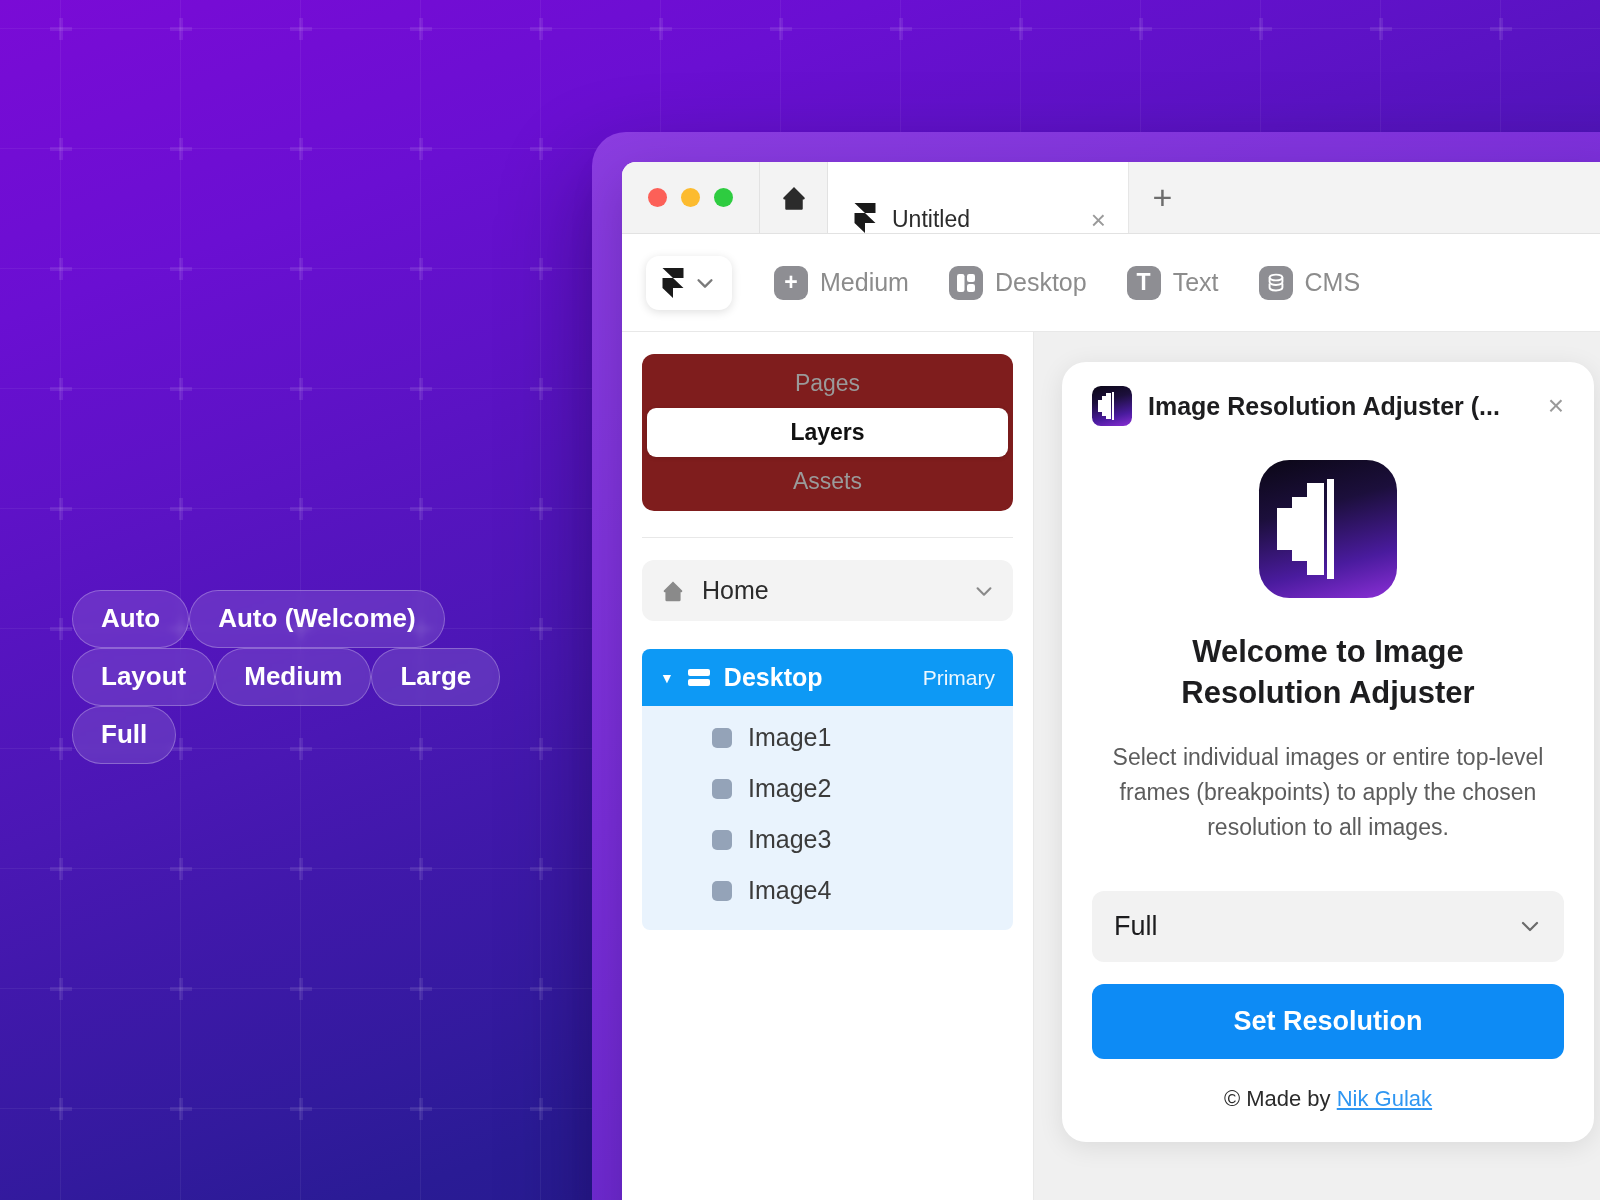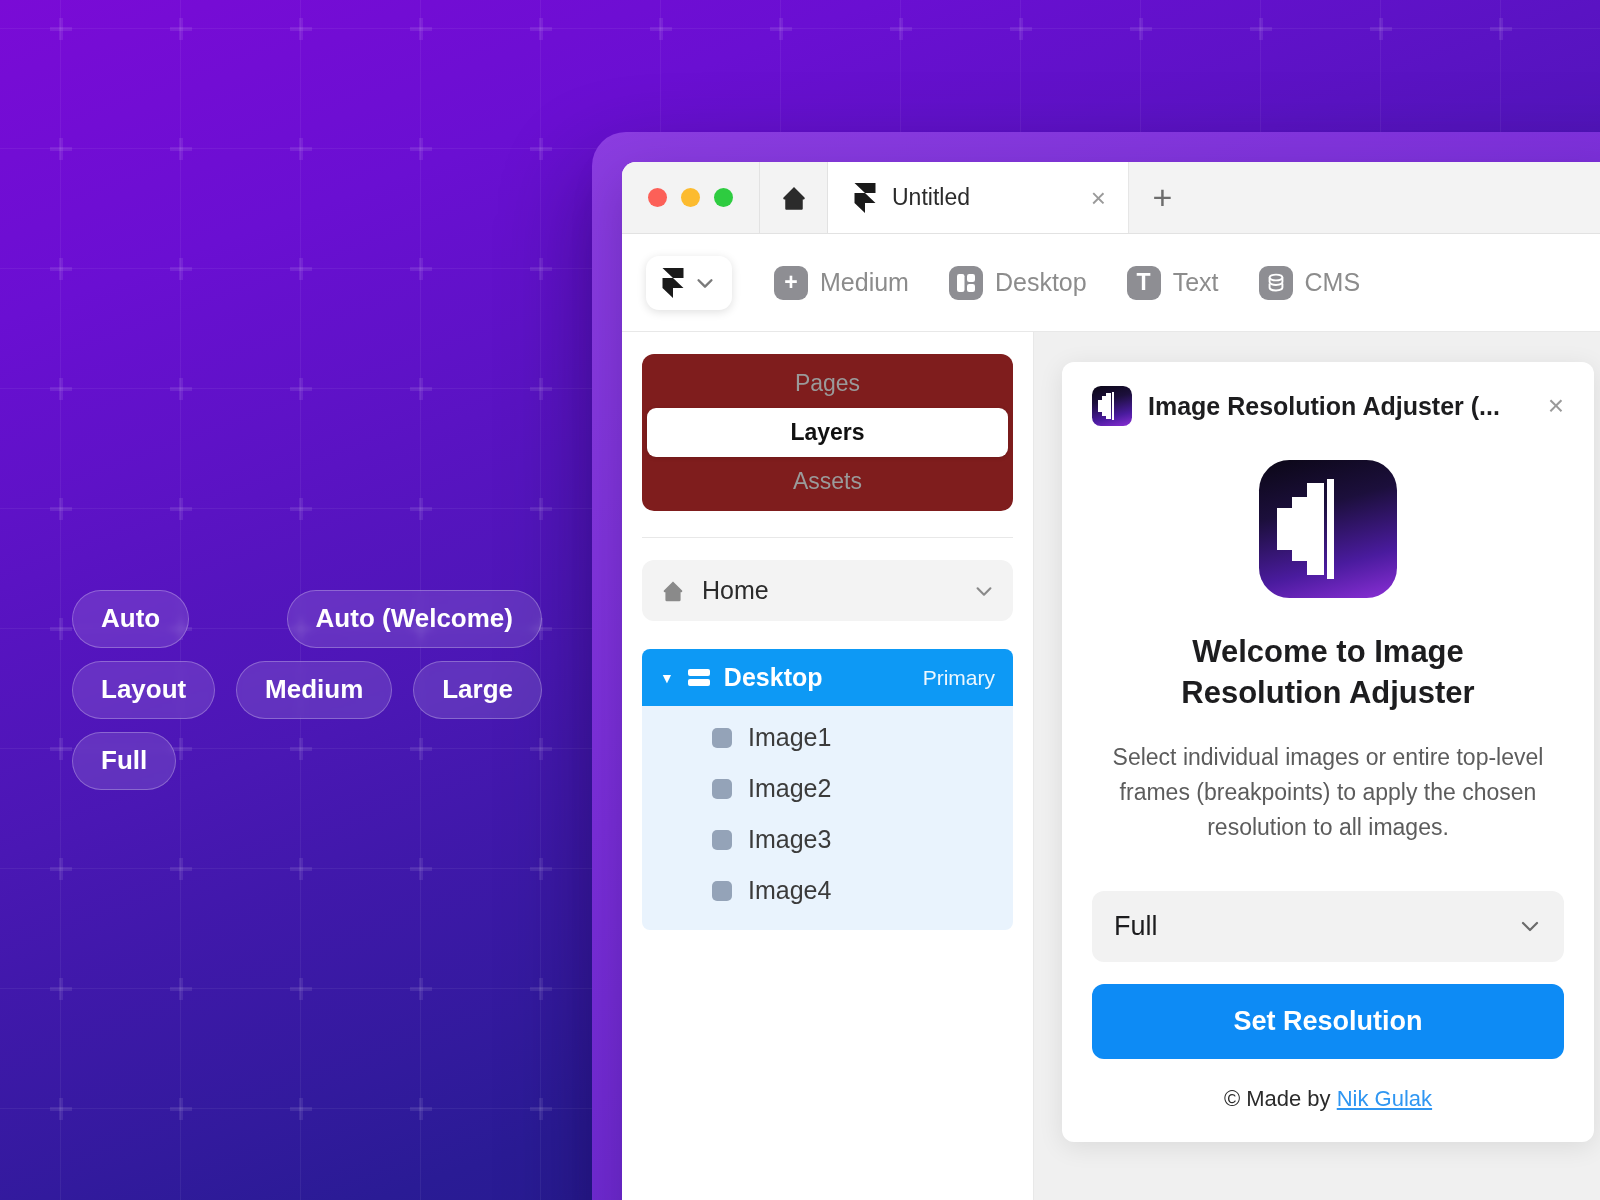--- a/index.html
+++ b/index.html
@@ -34,21 +34,21 @@
 
   
   #promo{
     position:absolute; left:72px; top:534px; width:520px; z-index:4;
   }
   #headline{
     color:#fff; font-size:63px; line-height:1.24; font-weight:700;
     letter-spacing:-1.4px; white-space:pre-line;
   }
   #pill-group{
-    margin-top:56px; display:flex; flex-wrap:wrap; gap:13px; width:470px;justify-content:space-between;
+    margin-top:56px; display:flex; flex-wrap:wrap; width:470px;
   }
   .pill{
     background:rgba(255,255,255,.12);
     border:1.5px solid rgba(255,255,255,.26);
     border-radius:999px;
     color:#fff; font-size:26px; font-weight:700;
     padding:13px 28px; line-height:1.15;
     backdrop-filter:blur(3px);
     white-space:nowrap;
   }
@@ -79,21 +79,21 @@
   .tl{ width:19px; height:19px; border-radius:50%; }
   .tl.red{background:#fc6058;} .tl.yellow{background:#fcbb2f;} .tl.green{background:#2ecc40;}
   #home-tab-btn{
     width:68px; display:flex; align-items:center; justify-content:center;
     border-right:1px solid #e2e2e2;
   }
   .tab{
     display:flex; align-items:center; gap:16px; padding:0 22px 0 26px;
     min-width:300px; position:relative;
   }
-  .tab.active{ background:#fff; }
+  .tab.active{ background:#fff;align-items:flex-end; }
   .tab-title{ font-size:23px; color:#2b2b2b; flex:1; }
   .tab-close{ font-size:26px; color:#9a9a9a; line-height:1; }
   #new-tab-btn{
     width:68px; display:flex; align-items:center; justify-content:center;
     font-size:34px; color:#6d6d6d; font-weight:300; border-left:1px solid #e6e6e6;
   }
   #tabbar-filler{ flex:1; background:#f3f3f3; }
 
   
   #toolbar{
@@ -152,21 +152,21 @@
   }
   .layer-chip{ width:20px; height:20px; border-radius:5px; background:#94a3b8; flex:none; }
   .frame-ico{
     width:22px; height:18px; display:flex; flex-direction:column; gap:3px; flex:none;
   }
   .frame-ico span{ display:block; height:7px; background:#fff; border-radius:2px; }
 
   
   #canvas{ flex:1; background:#f0f0f0; padding:30px 28px; }
   #plugin-card{
-    background:#fff; border-radius:12px; height:780px;
+    background:#fff; border-radius:24px; height:780px;
     box-shadow:0 5px 26px rgba(0,0,0,.09);
     display:flex; flex-direction:column; padding:24px 30px 26px;
   }
   #plugin-header{ display:flex; align-items:center; gap:16px; }
   #plugin-title{
     font-size:25px; font-weight:700; color:#1d1d1f;
     white-space:nowrap; overflow:hidden;
   }
   #plugin-close{ margin-left:auto; font-size:28px; color:#9a9a9a; line-height:1; }
 

